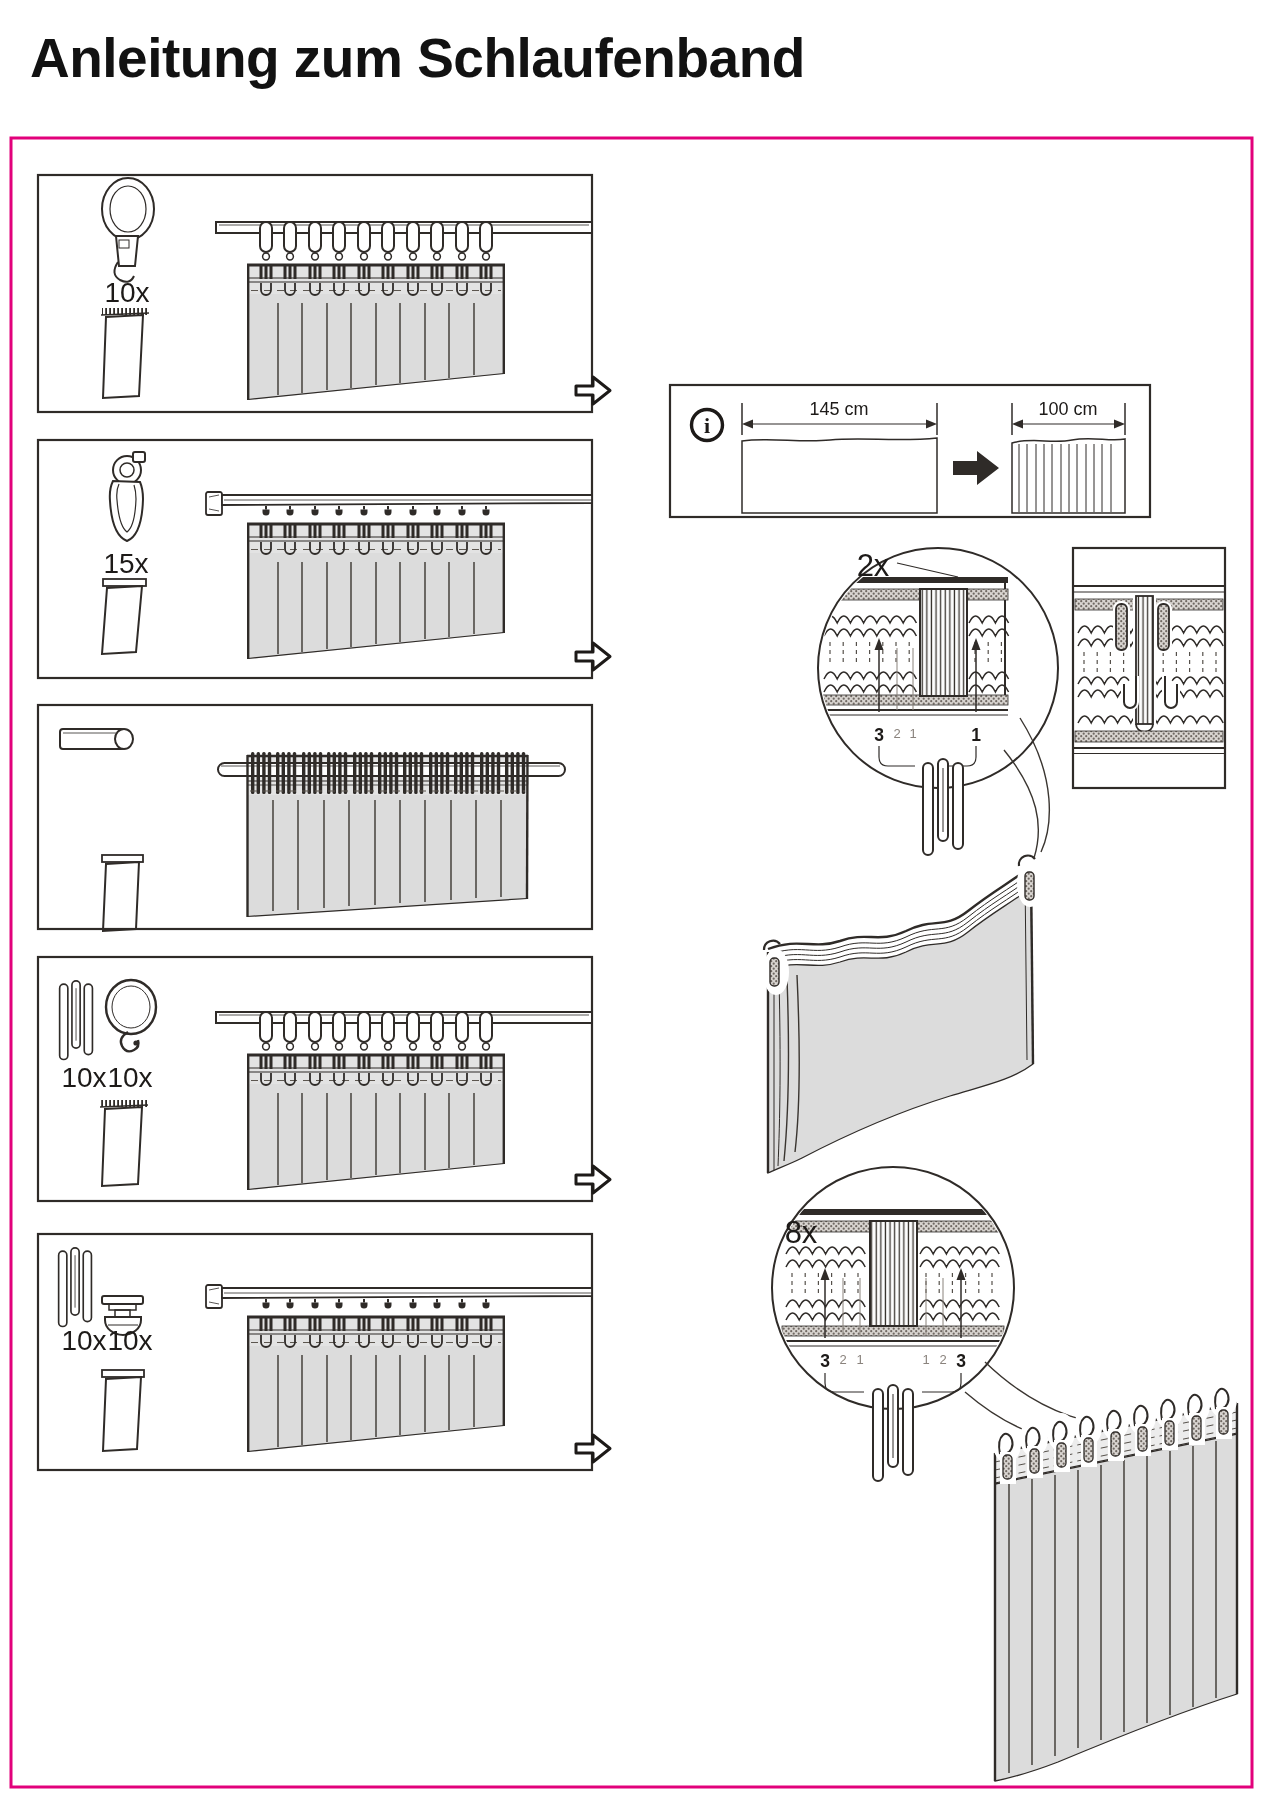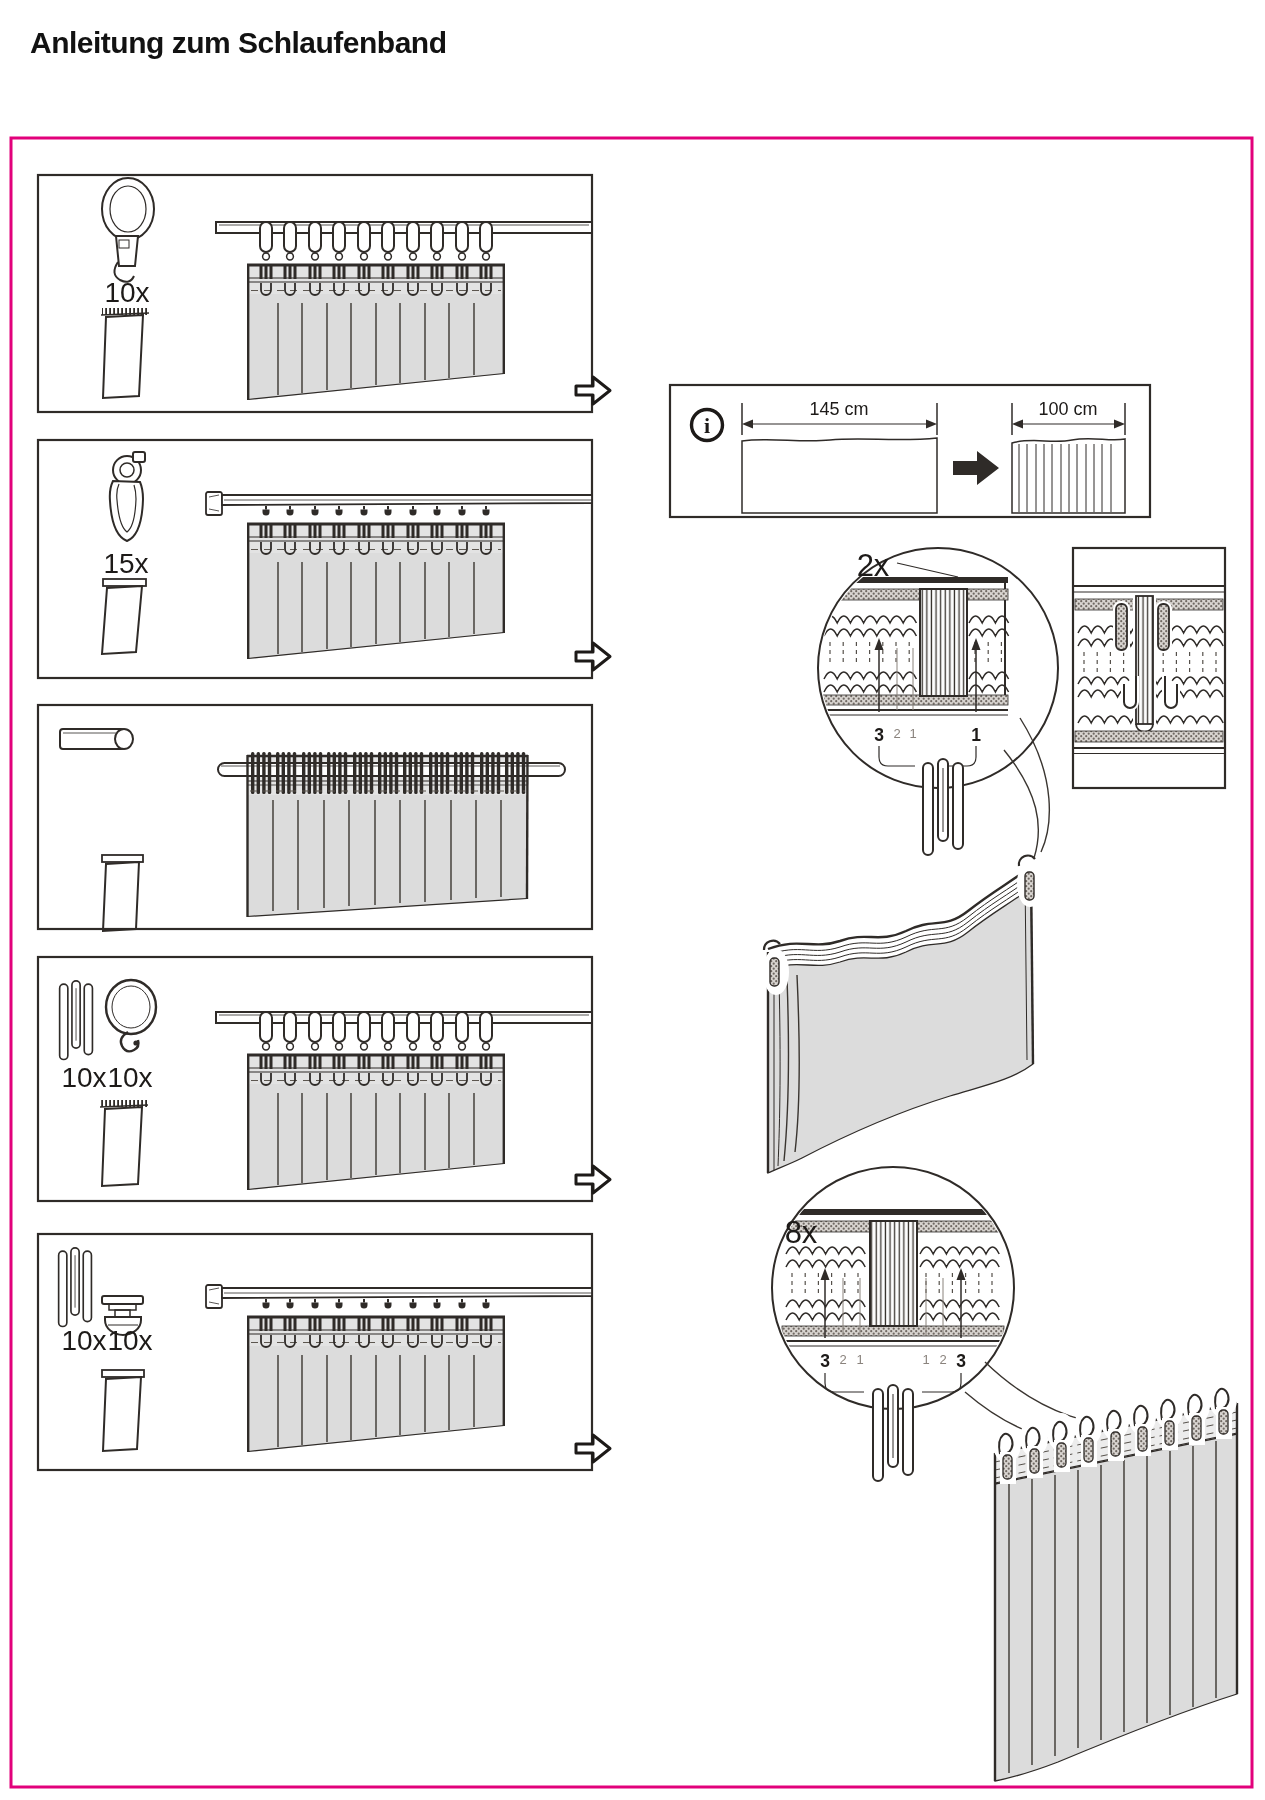--- a/index.html
+++ b/index.html
@@ -1,17 +1,17 @@
 <!DOCTYPE html>
 <html><head>
 <meta charset="utf-8">
 <style>
   html,body{margin:0;padding:0;background:#fff;}
   body{width:1265px;height:1800px;position:relative;font-family:"Liberation Sans",sans-serif;}
-  h1{position:absolute;left:30px;top:26px;margin:0;font-size:30px;font-weight:700;color:#121212;letter-spacing:-.5px;}
+  h1{position:absolute;left:30px;top:26px;margin:0;font-size:55px;font-weight:700;color:#121212;letter-spacing:-.5px;}
   #canvas{position:absolute;left:0;top:0;}
   svg text{font-family:"Liberation Sans",sans-serif;fill:#1d1a18;}
   .bx{fill:none;stroke:#2f2b28;stroke-width:2.2;}
   .frame{fill:none;stroke:#e2017b;stroke-width:3;}
   .fw{fill:#fff;}.fd{fill:#2f2b28;}.fg{fill:#dcdcdc;}.fh{fill:#e3e3e3;}
   .s08{stroke:#2f2b28;stroke-width:.8;fill:none;}
   .s1{stroke:#2f2b28;stroke-width:1;fill:none;}
   .s12{stroke:#2f2b28;stroke-width:1.2;fill:none;}
   .s14{stroke:#3a3530;stroke-width:1.4;fill:none;}
   .s15{stroke:#2f2b28;stroke-width:1.5;fill:none;}

